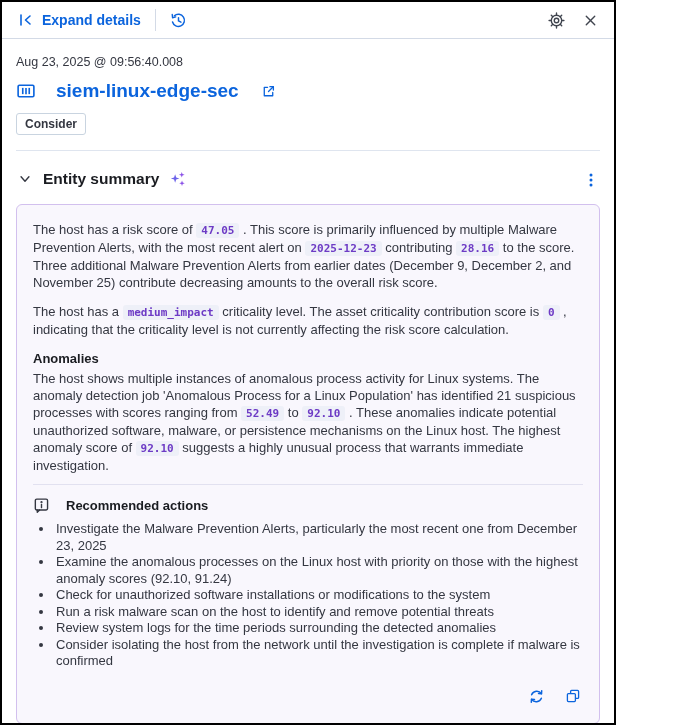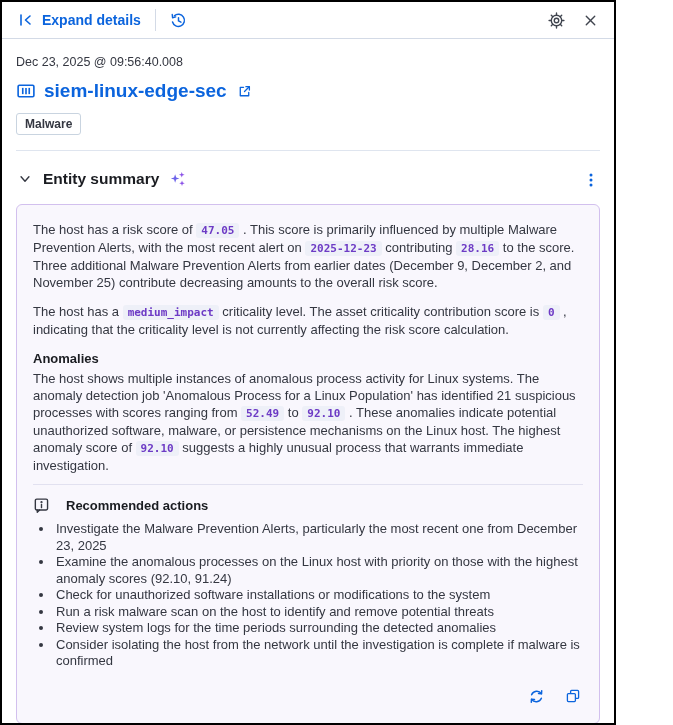--- a/index.html
+++ b/index.html
@@ -33,21 +33,21 @@
   }
   .topbar .left,.topbar .right{display:flex;align-items:center;}
   .topbar .right{margin-left:auto;gap:14px;}
   .icon-btn{background:none;border:none;padding:2px;cursor:pointer;display:flex;align-items:center;gap:8px;}
   .expand-btn{color:var(--blue);font-size:14px;font-weight:600;font-family:"Liberation Sans",sans-serif;}
   .vsep{width:1px;height:22px;background:var(--divider);margin:0 12px;}
   .svg-icon{display:inline-flex;line-height:0;}
   
   .head{padding:16px 14px 0;}
   .timestamp{font-size:12.5px;color:var(--text);margin-bottom:10px;}
-  .title-row{display:flex;align-items:center;gap:8px;margin-bottom:10px;}
+  .title-row{display:flex;align-items:center;gap:20px;margin-bottom:10px;}
   .entity-title{font-size:19px;font-weight:700;color:var(--blue);line-height:24px;}
   .badge{
     display:inline-block;
     border:1px solid #c9d4e0;border-radius:3px;
     background:#fff;
     font-size:12px;font-weight:600;color:var(--text);
     padding:2px 8px;line-height:16px;
   }
   .page-divider{border:none;border-top:1px solid #dfe5ef;margin-top:15px;}
   
@@ -134,42 +134,42 @@
           <svg width="15" height="15" viewBox="0 0 16 16" fill="none" stroke="#40454f" stroke-width="1.5" stroke-linecap="round">
             <line x1="3.5" y1="3.5" x2="12.5" y2="12.5"></line>
             <line x1="12.5" y1="3.5" x2="3.5" y2="12.5"></line>
           </svg>
         </span>
       </button>
     </div>
   </div>
 
   <div class="head">
-    <div class="timestamp">Dec 23, 2025 @ 09:56:40.008</div>
+    <div class="timestamp">Aug 23, 2025 @ 09:56:40.008</div>
     <div class="title-row">
       <span class="svg-icon">
         <svg width="20" height="20" viewBox="0 0 16 16" fill="none" stroke="#0b64dd" stroke-width="1.3" stroke-linejoin="round">
           <rect x="1.7" y="3.4" width="12.6" height="9.2" rx="1"></rect>
           <line x1="5.4" y1="5.5" x2="5.4" y2="10.5"></line>
           <line x1="8" y1="5.5" x2="8" y2="10.5"></line>
           <line x1="10.6" y1="5.5" x2="10.6" y2="10.5"></line>
         </svg>
       </span>
       <span class="entity-title">siem-linux-edge-sec</span>
       <button class="icon-btn">
         <span class="svg-icon">
           <svg width="15" height="15" viewBox="0 0 16 16" fill="none" stroke="#0b64dd" stroke-width="1.4" stroke-linecap="round" stroke-linejoin="round">
             <path d="M7 3.5H3.5v9h9V9"></path>
             <polyline points="9.5,2.8 13.2,2.8 13.2,6.5"></polyline>
             <line x1="13" y1="3" x2="8" y2="8"></line>
           </svg>
         </span>
       </button>
     </div>
-    <span class="badge">Malware</span>
+    <span class="badge">Consider</span>
     <hr class="page-divider">
   </div>
 
   <div class="section-header">
     <button class="icon-btn">
       <span class="svg-icon">
         <svg width="14" height="14" viewBox="0 0 16 16" fill="none" stroke="#343741" stroke-width="1.6" stroke-linecap="round" stroke-linejoin="round">
           <polyline points="3.5,5.5 8,10.5 12.5,5.5"></polyline>
         </svg>
       </span>

